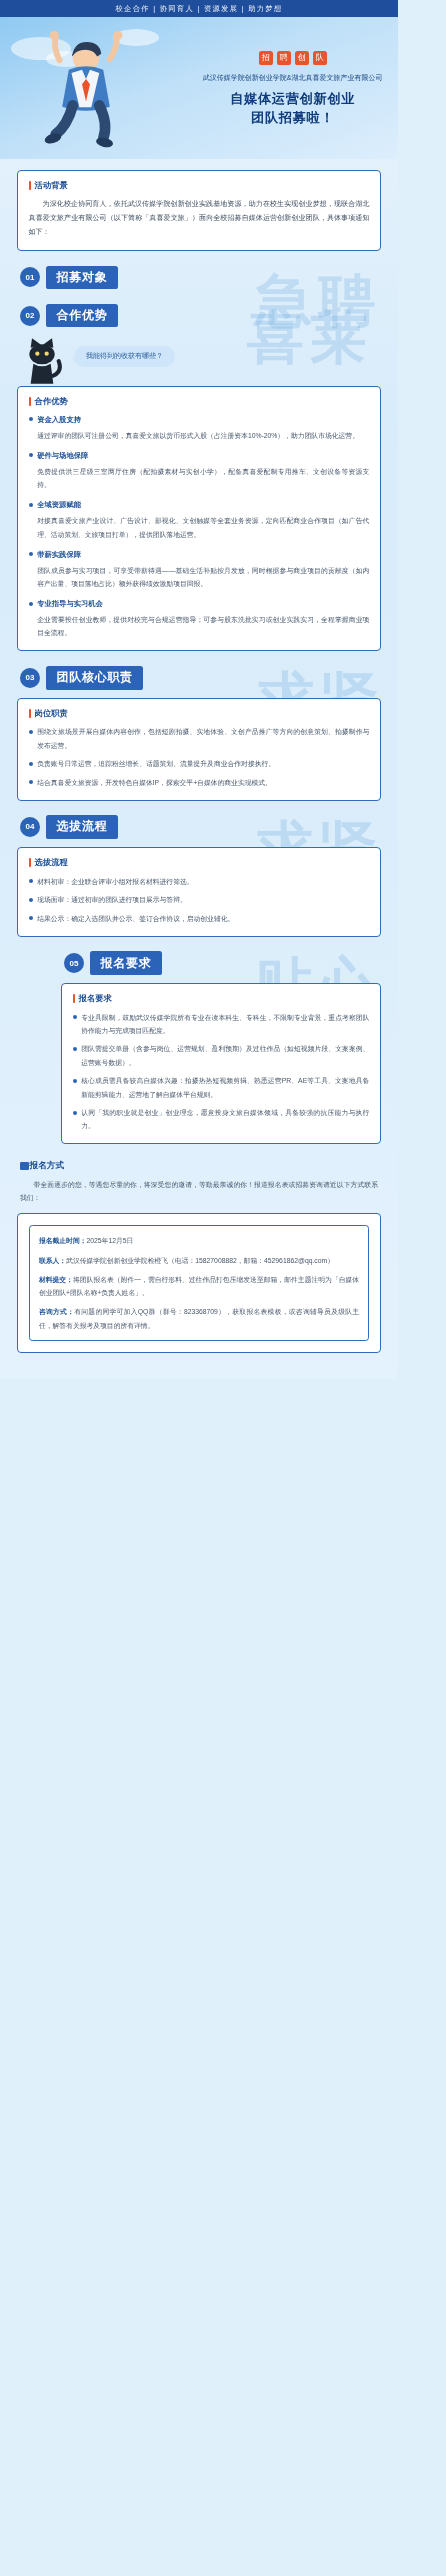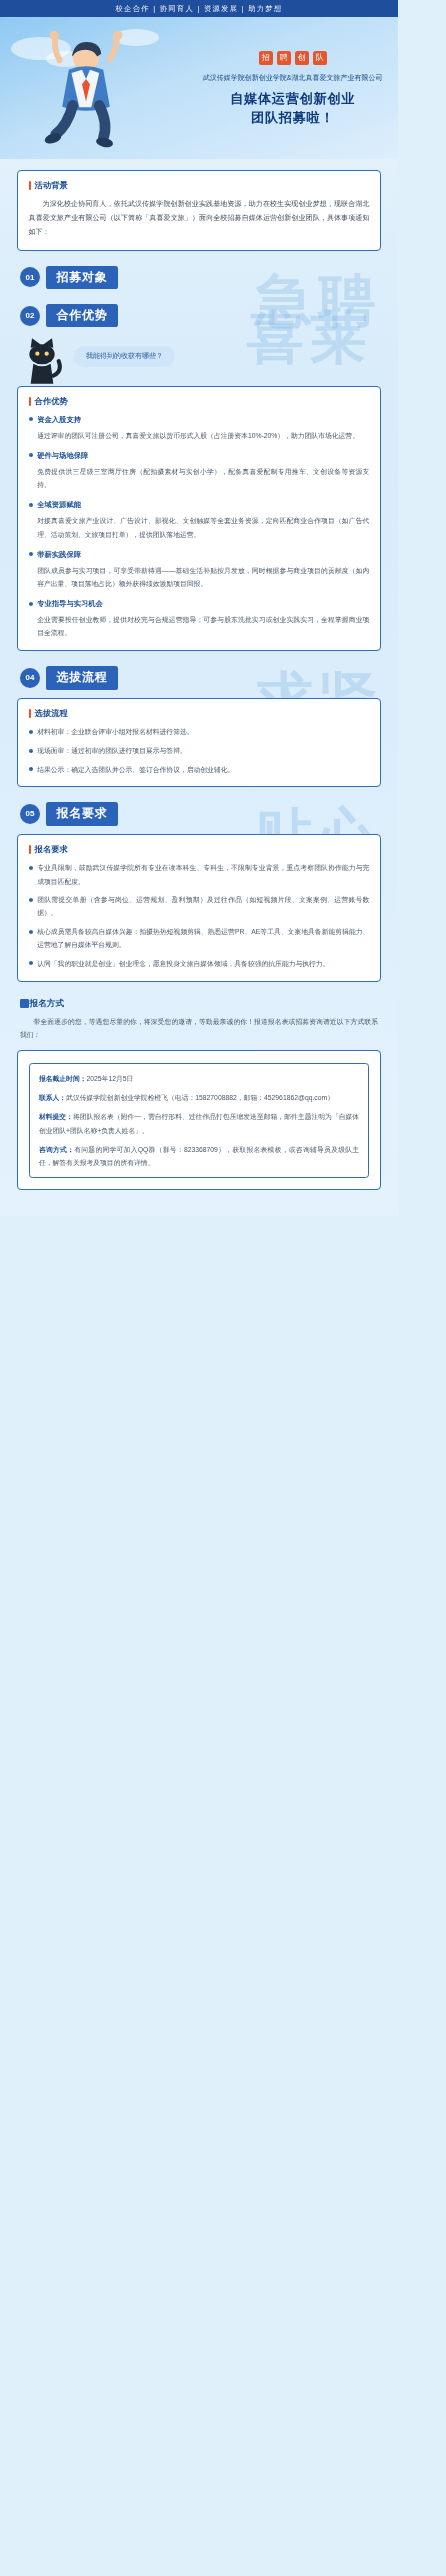--- a/index.html
+++ b/index.html
@@ -395,36 +395,49 @@
         <div class="blk-t">带薪实践保障</div>
         <div class="blk-b">团队成员参与实习项目，可享受带薪待遇——基础生活补贴按月发放，同时根据参与商业项目的贡献度（如内容产出量、项目落地占比）额外获得绩效激励项目回报。</div>
       </div>
       <div class="blk">
         <div class="blk-t">专业指导与实习机会</div>
         <div class="blk-b">企业需要投任创业教师，提供对校完与合规运营指导；可参与股东洗批实习或创业实践实习，全程掌握商业项目全流程。</div>
       </div>
     </div>
   </div>
 
+  <div style="position:relative;">
+    <div class="wm" style="right:13.2px; top:-5.3px;">求贤</div>
+    <div class="sec-head">
+      <div class="sec-num">03</div>
+      <div class="sec-label">团队核心职责</div>
+    </div>
+    <div class="card">
+      <div class="card-h">岗位职责</div>
+      <div class="li">围绕文旅场景开展自媒体内容创作，包括短剧拍摄、实地体验、文创产品推广等方向的创意策划、拍摄制作与发布运营。</div>
+      <div class="li">负责账号日常运营，追踪粉丝增长、话题策划、流量提升及商业合作对接执行。</div>
+      <div class="li">结合真喜爱文旅资源，开发特色自媒体IP，探索交平+自媒体的商业实现模式。</div>
+    </div>
+  </div>
 
   <div style="position:relative;">
     <div class="wm" style="right:14.6px; top:-5.3px;">求贤</div>
     <div class="sec-head">
       <div class="sec-num">04</div>
       <div class="sec-label">选拔流程</div>
     </div>
     <div class="card">
       <div class="card-h">选拔流程</div>
       <div class="li">材料初审：企业联合评审小组对报名材料进行筛选。</div>
       <div class="li">现场面审：通过初审的团队进行项目展示与答辩。</div>
       <div class="li">结果公示：确定入选团队并公示、签订合作协议，启动创业辅化。</div>
     </div>
   </div>
 
-  <div style="position:relative;">
+  <div style="position:relative;padding-left:44px;">
     <div class="wm" style="right:16px; top:-5.3px;">贴心</div>
     <div class="sec-head">
       <div class="sec-num">05</div>
       <div class="sec-label">报名要求</div>
     </div>
     <div class="card">
       <div class="card-h">报名要求</div>
       <div class="li">专业具限制，鼓励武汉传媒学院所有专业在读本科生、专科生，不限制专业背景，重点考察团队协作能力与完成项目匹配度。</div>
       <div class="li">团队需提交单册（含参与岗位、运营规划、盈利预期）及过往作品（如短视频片段、文案案例、运营账号数据）。</div>
       <div class="li">核心成员需具备较高自媒体兴趣：拍摄热热短视频剪辑、熟悉运营PR、AE等工具、文案地具备新能剪辑能力、运营地了解自媒体平台规则。</div>

